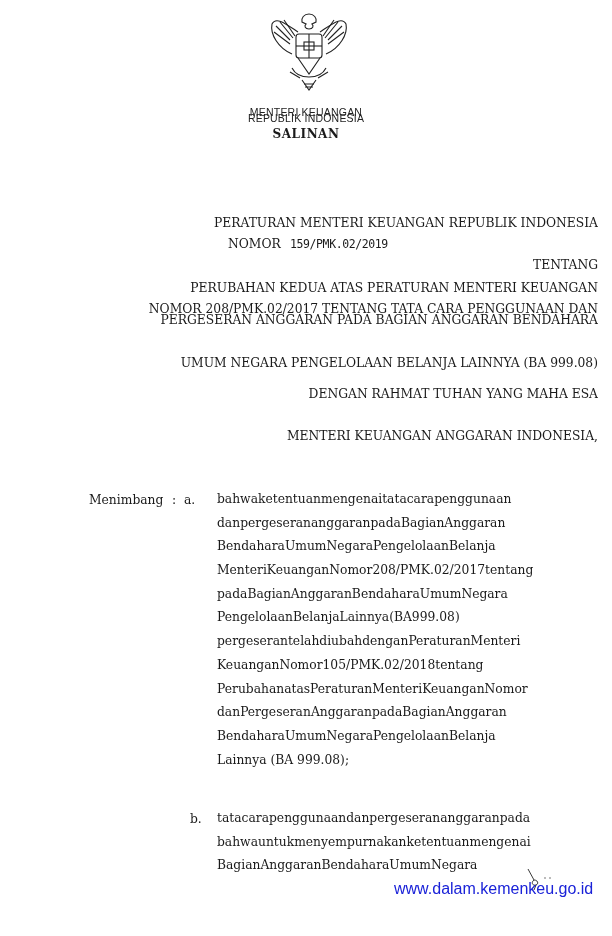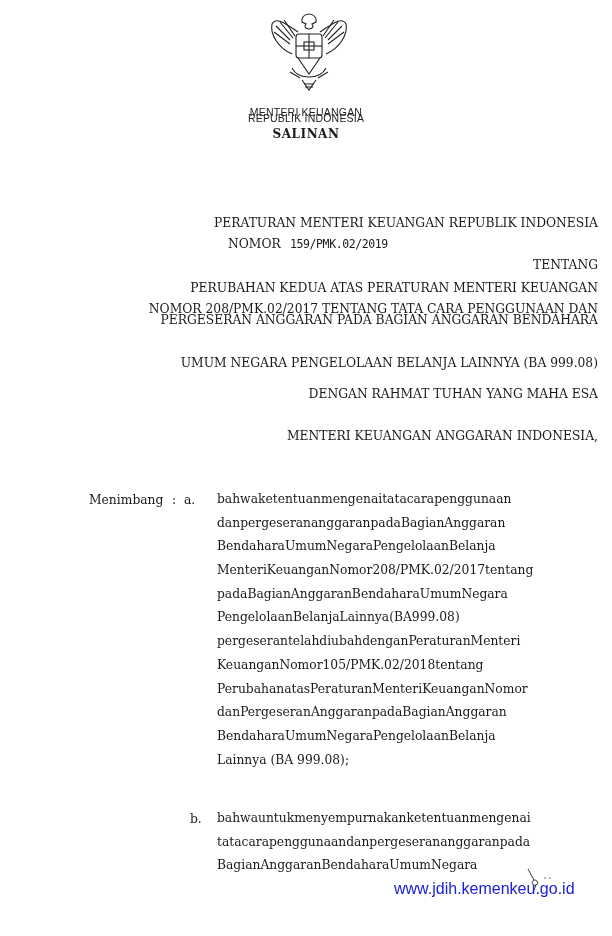--- a/index.html
+++ b/index.html
@@ -75,24 +75,24 @@
   <span class="ln jl"><span>pergeseran</span><span>telah</span><span>diubah</span><span>dengan</span><span>Peraturan</span><span>Menteri</span></span>
   <span class="ln jl"><span>Keuangan</span><span>Nomor</span><span>105/PMK.02/2018</span><span>tentang</span></span>
   <span class="ln jl"><span>Perubahan</span><span>atas</span><span>Peraturan</span><span>Menteri</span><span>Keuangan</span><span>Nomor</span></span>
   <span class="ln jl"><span>dan</span><span>Pergeseran</span><span>Anggaran</span><span>pada</span><span>Bagian</span><span>Anggaran</span></span>
   <span class="ln jl"><span>Bendahara</span><span>Umum</span><span>Negara</span><span>Pengelolaan</span><span>Belanja</span></span>
   <span class="ln last">Lainnya (BA 999.08);</span>
 </div>
 
 <div class="item-letter serif" style="left:190px; top:812px;">b.</div>
 <div class="para serif" style="top:807px;">
+  <span class="ln jl"><span>tata</span><span>cara</span><span>penggunaan</span><span>dan</span><span>pergeseran</span><span>anggaran</span><span>pada</span></span>
   <span class="ln jl"><span>bahwa</span><span>untuk</span><span>menyempurnakan</span><span>ketentuan</span><span>mengenai</span></span>
-  <span class="ln jl"><span>tata</span><span>cara</span><span>penggunaan</span><span>dan</span><span>pergeseran</span><span>anggaran</span><span>pada</span></span>
   <span class="ln jl"><span>Bagian</span><span>Anggaran</span><span>Bendahara</span><span>Umum</span><span>Negara</span></span>
 </div>
 
 <svg class="scribble" viewBox="0 0 30 22">
   <path d="M3 1 L9 12 M9 12 c-3 2 -2 6 2 5 c3 -1 2 -5 -2 -5 M11 17 l-2 5" fill="none" stroke="#222" stroke-width="0.9"></path>
   <circle cx="20" cy="10" r="0.7" fill="#444"></circle>
     <circle cx="25" cy="10" r="0.7" fill="#444"></circle>
 </svg>
 
-<a class="url sans">www.jdih.kemenkeu.go.id</a>
+<a class="url sans">www.dalam.kemenkeu.go.id</a>
 
 </body></html>

